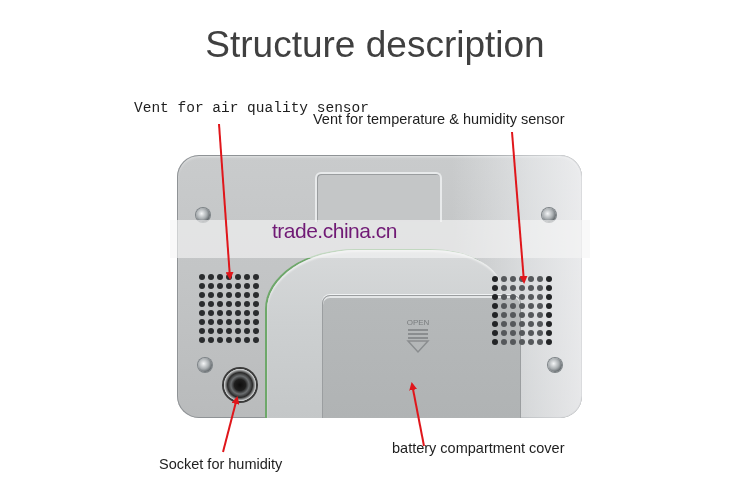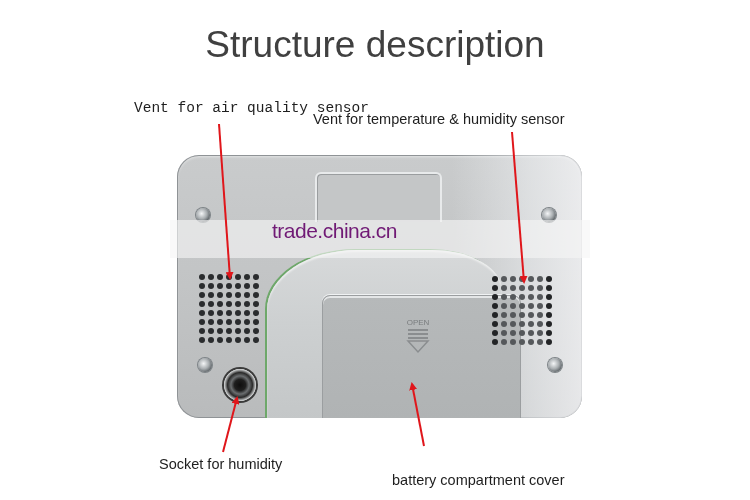--- a/index.html
+++ b/index.html
@@ -85,21 +85,21 @@
   svg.arrows { position: absolute; left: 0; top: 0; }
 </style>
 </head>
 <body>
 
 <div class="title">Structure description</div>
 
 <div class="label" style="left:134px; top:100px;font-family:Liberation Mono, monospace;">Vent for air quality sensor</div>
 <div class="label" style="left:313px; top:111px;">Vent for temperature  &amp; humidity sensor</div>
 <div class="label" style="left:159px; top:456px;">Socket for humidity</div>
-<div class="label" style="left:392px; top:472px;">battery compartment cover</div>
+<div class="label" style="left:392px; top:440px;">battery compartment cover</div>
 
 <div class="device">
   <div class="device-right-sheen"></div>
   <div class="top-tab"></div>
   <div class="hump"></div>
   <div class="battery-cover">
     <div class="open-mark">
       <div class="open-text">OPEN</div>
       <svg width="26" height="28" viewBox="0 0 26 28">
         <rect x="3" y="2" width="20" height="2" fill="#8a8d8f"></rect>

